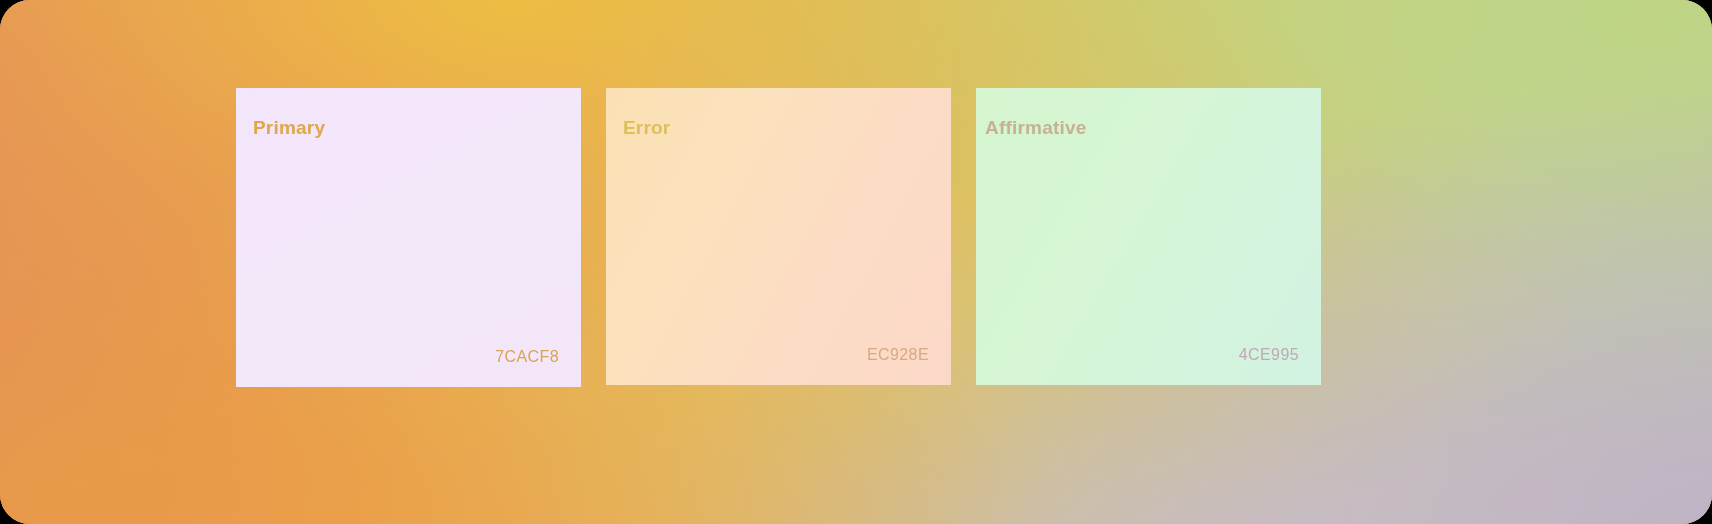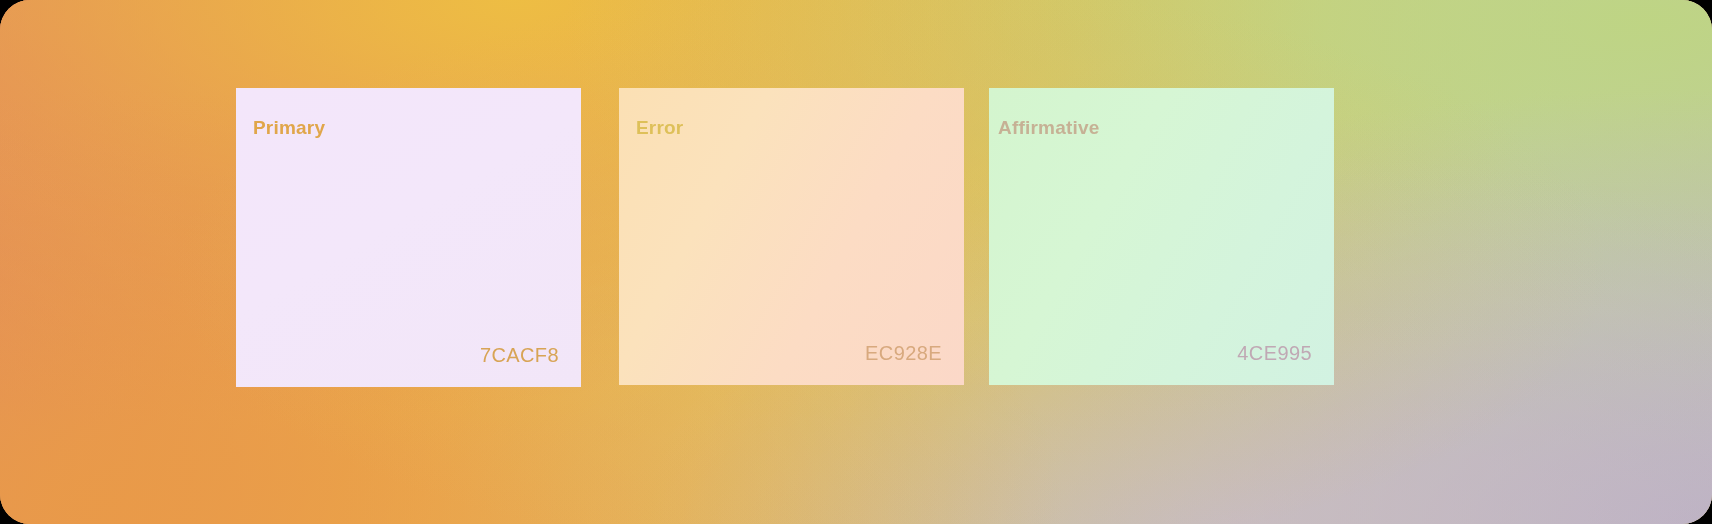--- a/index.html
+++ b/index.html
@@ -93,21 +93,21 @@
   .swatch-title {
     font-size: 19px;
     font-weight: bold;
     letter-spacing: 0.2px;
     line-height: 1;
     margin-top: 10px;
     margin-left: 1px;
   }
 
   .swatch-hex {
-    font-size: 20px;
+    font-size: 16px;
     font-weight: normal;
     letter-spacing: 0.4px;
     line-height: 1;
     text-align: right;
     align-self: flex-end;
     margin-bottom: 6px;
     margin-right: 0px;
   }
 
   
@@ -115,21 +115,20 @@
     background: linear-gradient(150deg, #F3E6FA 0%, #F3E7FA 45%, #F2E6F8 100%);
     height: 299px;
   }
   #card-primary .swatch-title { color: #E0A64A; }
   #card-primary .swatch-hex   { color: #D8A455; }
 
   
   #card-error {
     background: linear-gradient(118deg, #FBE0B4 0%, #FBE2BC 30%, #FCDCC4 62%, #FBD8C8 100%);
     height: 297px;
-    margin-left: 13px;
   }
   #card-error .swatch-title { color: #DEC059; }
   #card-error .swatch-hex   { color: #D8A97E; }
 
   
   #card-affirmative {
     background: linear-gradient(120deg, #D4F5CE 0%, #D6F6D4 35%, #D4F4DC 68%, #D2F2E2 100%);
     height: 297px;
     padding-left: 8px;
   }

